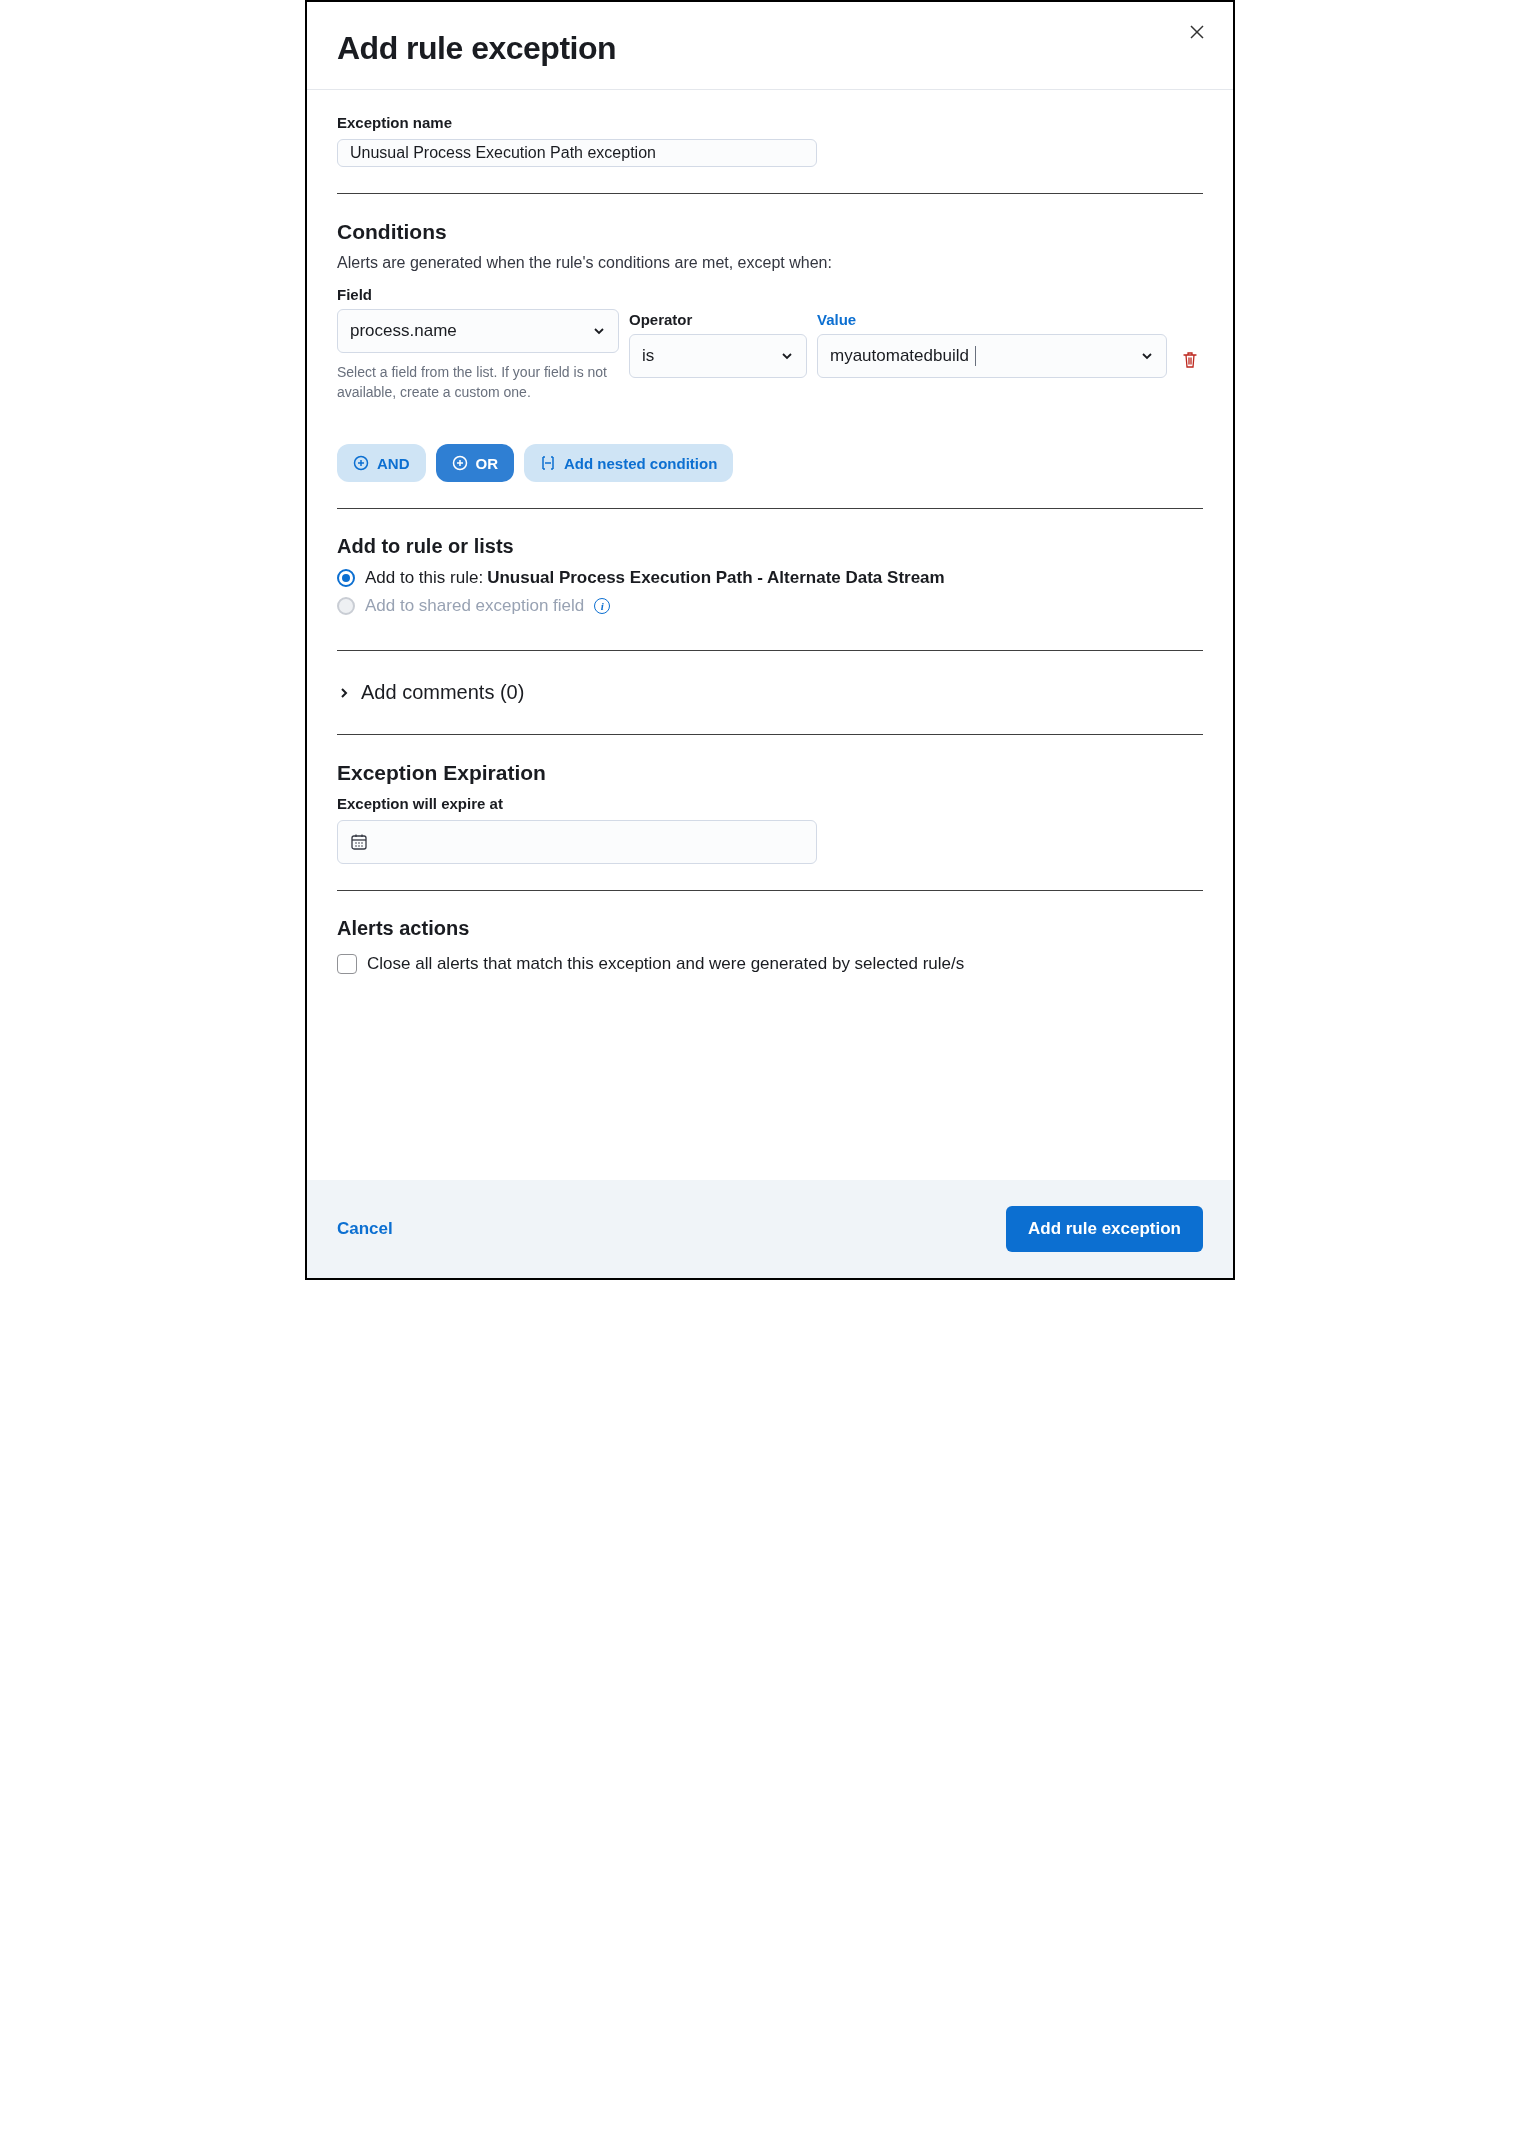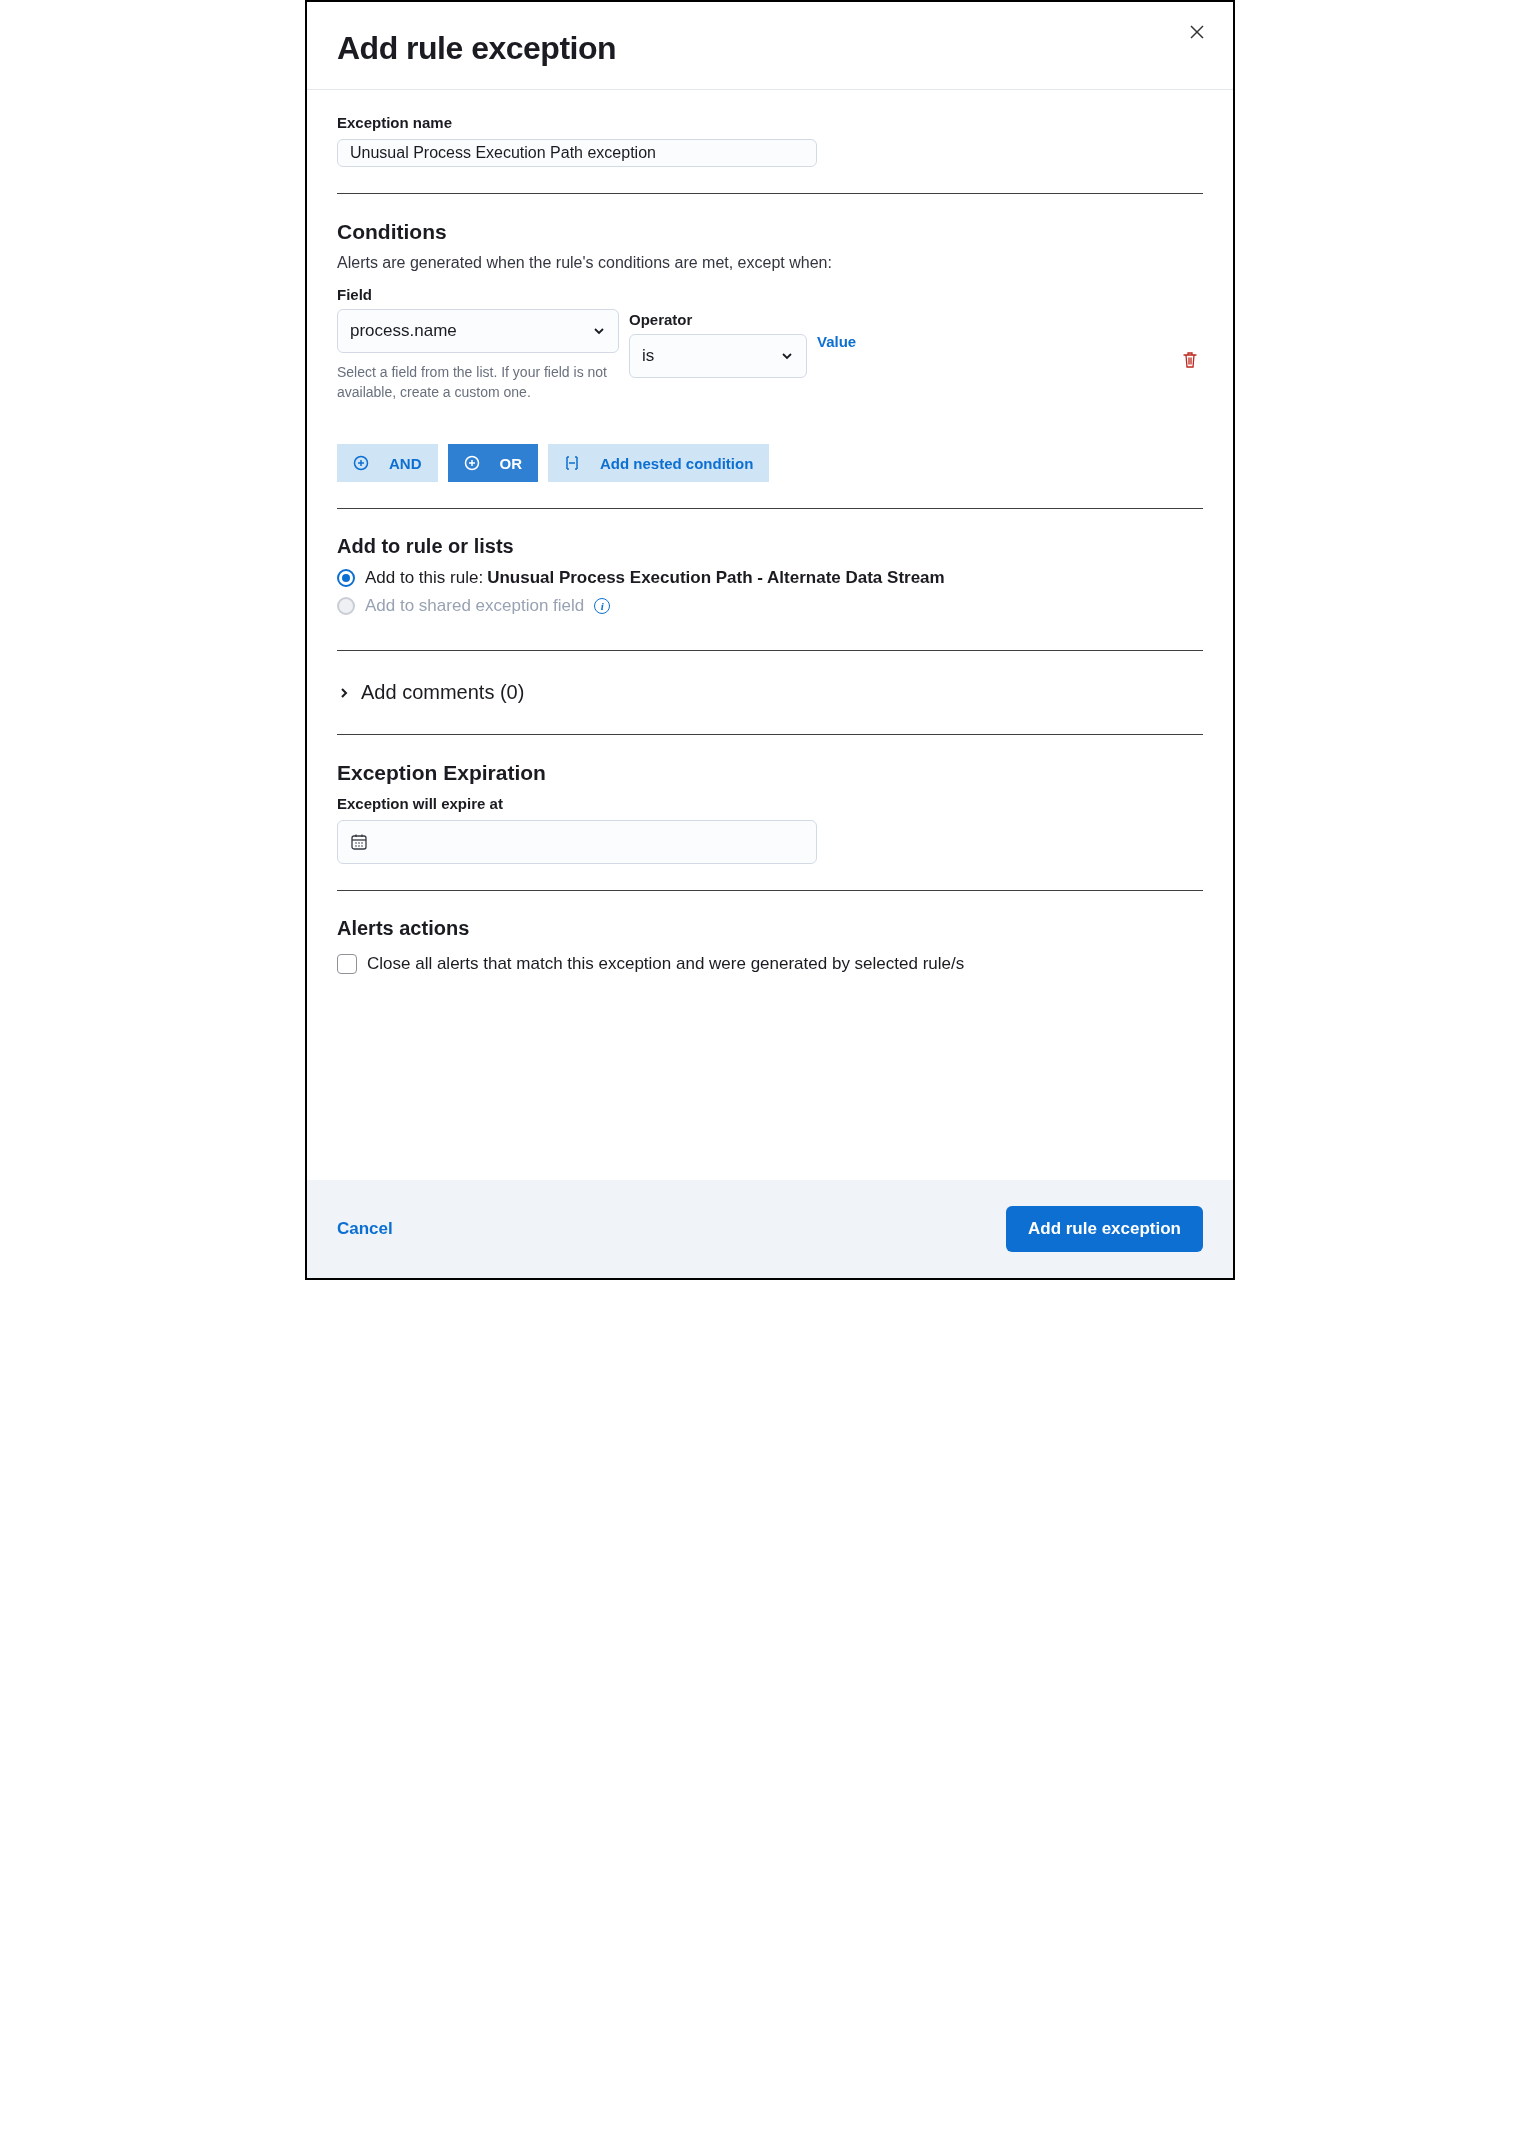--- a/index.html
+++ b/index.html
@@ -23,21 +23,21 @@
 .select{height:44px;border:1px solid #d3dae6;border-radius:6px;background:#fbfcfd;padding:0 12px;font-size:17px;display:flex;align-items:center;justify-content:space-between;cursor:pointer}
 .select .chev{margin-left:6px}
 .field-col{width:282px}
 .op-col{width:178px}
 .val-col{flex:1}
 .val-box{height:44px;border:1px solid #d3dae6;border-radius:6px;background:#fbfcfd;padding:0 12px;font-size:17px;display:flex;align-items:center;justify-content:space-between}
 .cursor{border-left:1px solid #69707d;height:20px;margin-left:6px}
 .trash{color:#bd271e;cursor:pointer;margin-top:32px;width:26px;display:flex;justify-content:center}
 .field-help{font-size:14px;color:#69707d;margin-top:10px;line-height:1.4;max-width:280px}
 .btn-row{display:flex;gap:10px;margin-top:42px}
-.btn{height:38px;border:none;border-radius:0;padding:0 16px;font-size:15px;font-weight:700;display:inline-flex;align-items:center;gap:20px;cursor:pointer}
+.btn{height:38px;border:none;border-radius:12px;padding:0 16px;font-size:15px;font-weight:700;display:inline-flex;align-items:center;gap:8px;cursor:pointer}
 .btn-lightblue{background:#cfe4f5;color:#0c6fd1}
 .btn-blue{background:#2f7fd3;color:#fff}
 .btn-blue .plus-icon circle,.btn-blue .plus-icon line{stroke:#fff}
 .radio-row{display:flex;align-items:center;gap:10px;font-size:17px;margin-bottom:8px}
 .radio{width:18px;height:18px;border-radius:50%;border:2px solid #0c6fd1;display:inline-flex;align-items:center;justify-content:center}
 .radio .dot{width:8px;height:8px;border-radius:50%;background:#0c6fd1}
 .radio.disabled{border-color:#c9cdd4;background:#eef0f3}
 .disabled-text{color:#98a2b3}
 .info-icon{width:16px;height:16px;border:1.5px solid #0c6fd1;border-radius:50%;display:inline-flex;align-items:center;justify-content:center;font-size:11px;color:#0c6fd1;font-weight:700;font-style:italic;font-family:serif}
 .accordion{display:flex;align-items:center;gap:10px;cursor:pointer;font-size:20px;font-weight:400;padding:4px 0}
@@ -96,20 +96,31 @@
             <span class="chev">
                 <svg width="14" height="14" viewBox="0 0 14 14">
                   <polyline points="3,5 7,9 11,5" fill="none" stroke="#1a1c21" stroke-width="1.8"></polyline>
                 </svg>
               </span>
           </div>
         </div>
 
         <div class="cond-col val-col value">
           <span class="col-label">Value</span>
+          <div class="val-box">
+            <span style="display:flex;align-items:center">
+              <span>myautomatedbuild</span>
+              <span class="cursor"></span>
+            </span>
+            <span class="chev">
+                <svg width="14" height="14" viewBox="0 0 14 14">
+                  <polyline points="3,5 7,9 11,5" fill="none" stroke="#1a1c21" stroke-width="1.8"></polyline>
+                </svg>
+              </span>
+          </div>
         </div>
 
         <div class="trash">
           <svg width="16" height="18" viewBox="0 0 16 18">
               <path d="M2 4h12M6 4V2h4v2M4 4l1 12h6l1-12M7 7v6M9 7v6" fill="none" stroke="#bd271e" stroke-width="1.3" stroke-linecap="round"></path>
             </svg>
         </div>
       </div>
 
       <div class="btn-row">

